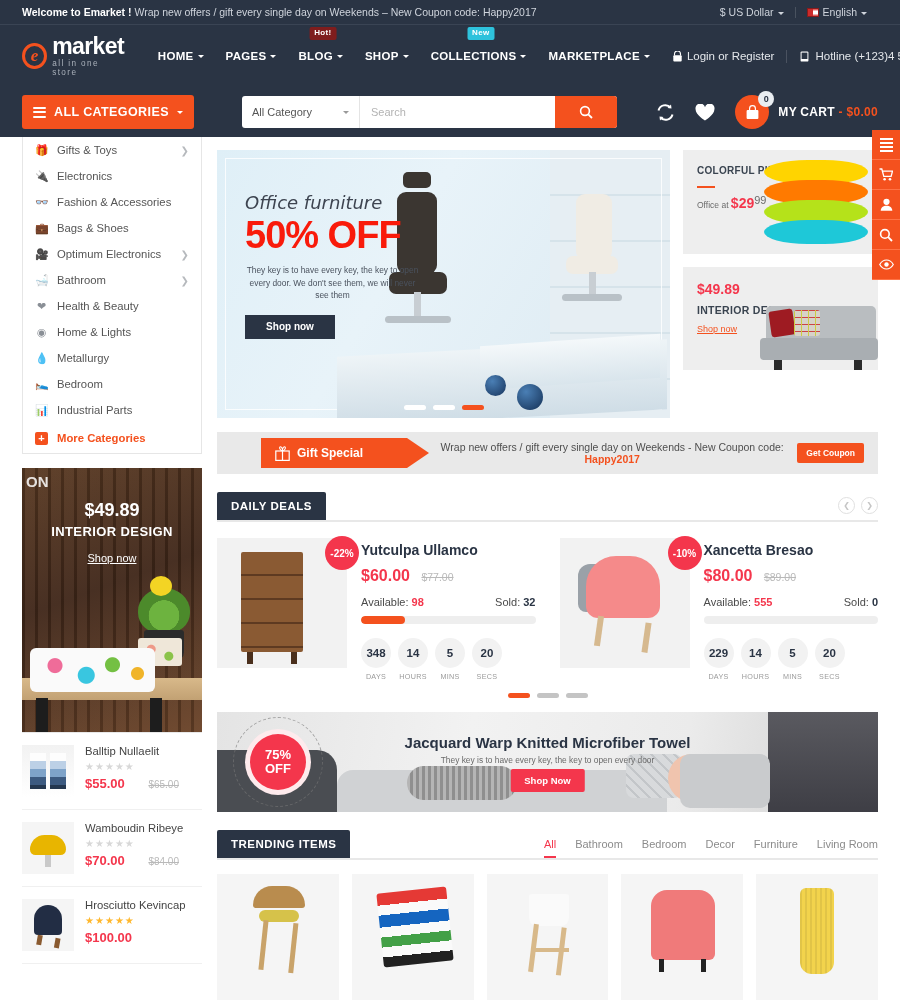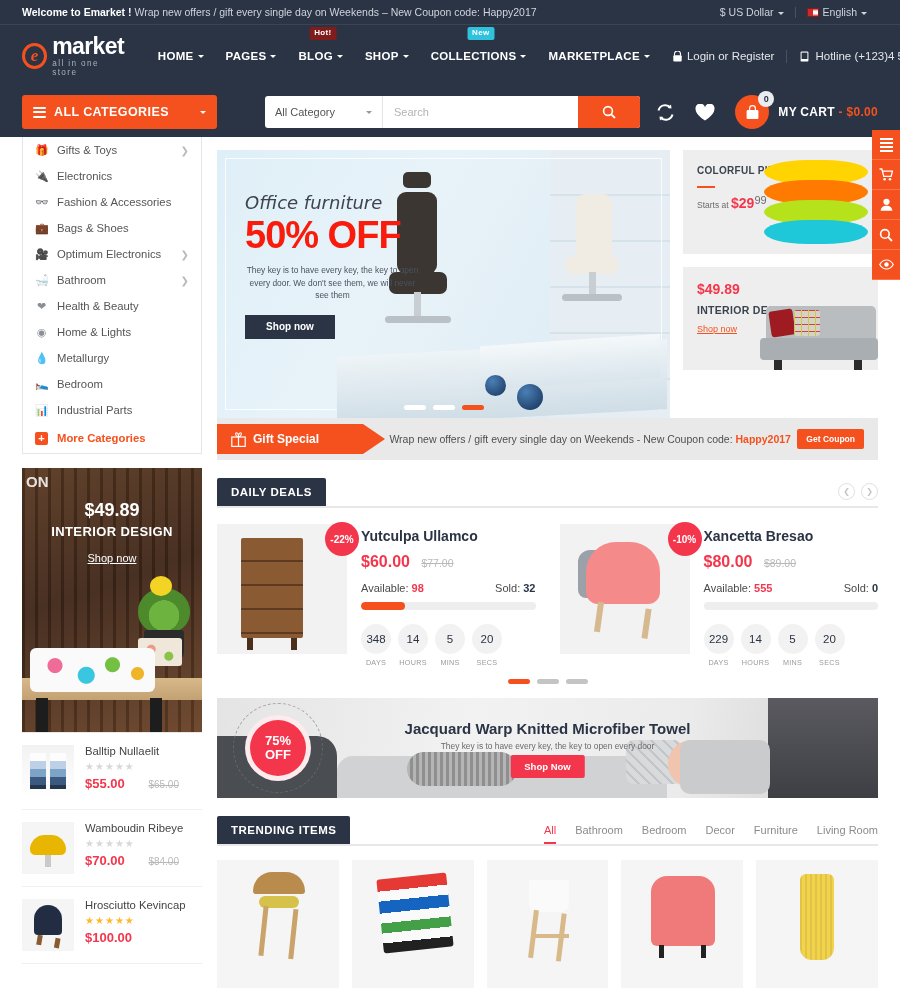--- a/index.html
+++ b/index.html
@@ -65,21 +65,21 @@
   .header-right { display:flex; align-items:center; color:#e4e7eb; font-size:11.5px; }
   .header-right .hr-item{ display:flex; align-items:center; gap:5px; padding:0 12px; white-space:nowrap;}
   .hr-sep { width:1px; height:13px; background:#4a5260; }
 
   
   .searchrow {
     background:#2a3444; height: 50px; display:flex; align-items:center; padding: 0 22px;
     position: relative;
   }
   .allcats {
-    width: 195px; height: 34px; background:#f4511e; color:#fff; border-radius:3px;
+    width: 172px; height: 34px; background:#f4511e; color:#fff; border-radius:3px;
     display:flex; align-items:center; padding: 0 11px; font-size:12.5px; font-weight:bold;
     letter-spacing:0.4px; justify-content: space-between;
   }
   .allcats-l{display:flex;align-items:center;gap:8px;}
   .burger { display:inline-block; width:13px; }
   .burger i{ display:block; height:2px; background:#fff; margin:2.5px 0; border-radius:1px;}
   .searchbox {
     margin-left: 48px; height:32px; display:flex; background:#fff; border-radius:3px;
     width: 375px; overflow:hidden;
   }
@@ -236,21 +236,21 @@
   .sofa{position:absolute;right:0;bottom:0;width:118px;height:72px;}
   .sofa-back{position:absolute;left:6px;top:8px;width:110px;height:36px;background:#b9bdc0;border-radius:5px 5px 0 0;}
   .sofa-seat{position:absolute;left:0;top:40px;width:118px;height:22px;background:#a9aeb2;border-radius:4px;}
   .sofa-c1{position:absolute;left:10px;top:12px;width:24px;height:26px;background:#9e1b22;border-radius:3px;transform:rotate(-8deg);}
   .sofa-c2{position:absolute;left:34px;top:12px;width:26px;height:26px;background:#d7d2c8;border-radius:3px;
      background-image:repeating-linear-gradient(90deg,#cc4 0 1px,transparent 1px 7px),repeating-linear-gradient(#c44 0 1px,transparent 1px 7px);}
   .sofa-l1{position:absolute;left:14px;bottom:0;width:8px;height:10px;background:#2b2b2b;}
   .sofa-l2{position:absolute;right:16px;bottom:0;width:8px;height:10px;background:#2b2b2b;}
 
   
-  .giftbar{ height:42px; background:#e9e9e9; display:flex; align-items:center; position:relative; }
+  .giftbar{ margin-top:14px; height:42px; background:#e9e9e9; display:flex; align-items:center; position:relative;padding-left:44px; }
   .gift-left{ background:#f4511e; height:30px; width:146px; display:flex; align-items:center; gap:7px;
       padding-left:14px; color:#fff; font-weight:bold; font-size:12px; position:relative;}
   .gift-left:after{content:"";position:absolute;right:-22px;top:0;border-top:15px solid transparent;
       border-bottom:15px solid transparent;border-left:22px solid #f4511e;}
   .gift-mid{ flex:1; text-align:center; font-size:10.5px; color:#4f4f4f; padding-left:20px;}
   .gift-code{ color:#f4511e; font-weight:bold; }
   .gift-btn{ background:#f4511e; color:#fff; font-size:8.5px; font-weight:bold; padding:5px 9px; margin-right:14px; border-radius:2px;}
 
   
   .sec-head{ margin-top:16px; border-bottom:2px solid #e8e8e8; display:flex; align-items:flex-end;
@@ -274,21 +274,21 @@
   .deal-price{ font-size:16px; font-weight:bold; color:#f4364c; margin-top:9px;}
   .deal-old{ font-size:10.5px; color:#b9b9b9; text-decoration:line-through; font-weight:normal; margin-left:7px;}
   .deal-stat{ display:flex; justify-content:space-between; font-size:11px; color:#4a4a4a; margin-top:11px;}
   .deal-stat b{ color:#f4364c; }
   .deal-stat .sold b{ color:#2a3444;}
   .bar{ height:8px; background:#eeeeee; border-radius:5px; margin-top:8px; overflow:hidden;}
   .bar i{ display:block; height:100%; background:#f4511e; border-radius:5px;}
   .countdown{ display:flex; gap:7px; margin-top:14px;}
   .cd{ text-align:center; }
   .cd-num{ width:30px;height:30px;border-radius:50%;background:#f2f2f2;color:#2a3444;
-      font-size:11.5px;font-weight:normal;display:flex;align-items:center;justify-content:center;}
+      font-size:11.5px;font-weight:bold;display:flex;align-items:center;justify-content:center;}
   .cd-lab{ font-size:7.2px; color:#9a9a9a; margin-top:4px; letter-spacing:.3px;}
   .deal-dots{ display:flex; justify-content:center; gap:7px; margin-top:6px;}
   .deal-dots i{ width:22px;height:5px;border-radius:3px;background:#c4c4c4;display:block;}
   .deal-dots i.on{ background:#f4511e;}
 
   
   .art-dresser{position:absolute;left:24px;top:14px;width:62px;height:100px;
      background:linear-gradient(#8a5a33,#6e4527);border-radius:2px;
      background-image:repeating-linear-gradient(#8a5a33 0 22px, #5e3a21 22px 24px);}
   .art-dresser:after{content:"";position:absolute;left:6px;bottom:-12px;width:6px;height:12px;background:#4a2f1c;
@@ -620,21 +620,21 @@
             <i></i>
             <i class="on"></i>
           </div>
         </div>
 
         <div class="promo-col">
           <div class="promo">
             <div class="promo-t">COLORFUL PILLOWS</div>
             <div class="promo-rule"></div>
             <div class="promo-s">
-              <span>Starts at </span><b>$29</b><sup>99</sup>
+              <span>Office at </span><b>$29</b><sup>99</sup>
             </div>
             <div class="pillows">
               <div class="pillow pw1"></div>
                 <div class="pillow pw2"></div>
               <div class="pillow pw3"></div>
                 <div class="pillow pw4"></div>
             </div>
           </div>
           <div class="promo">
             <div class="promo2-price">$49.89</div>

